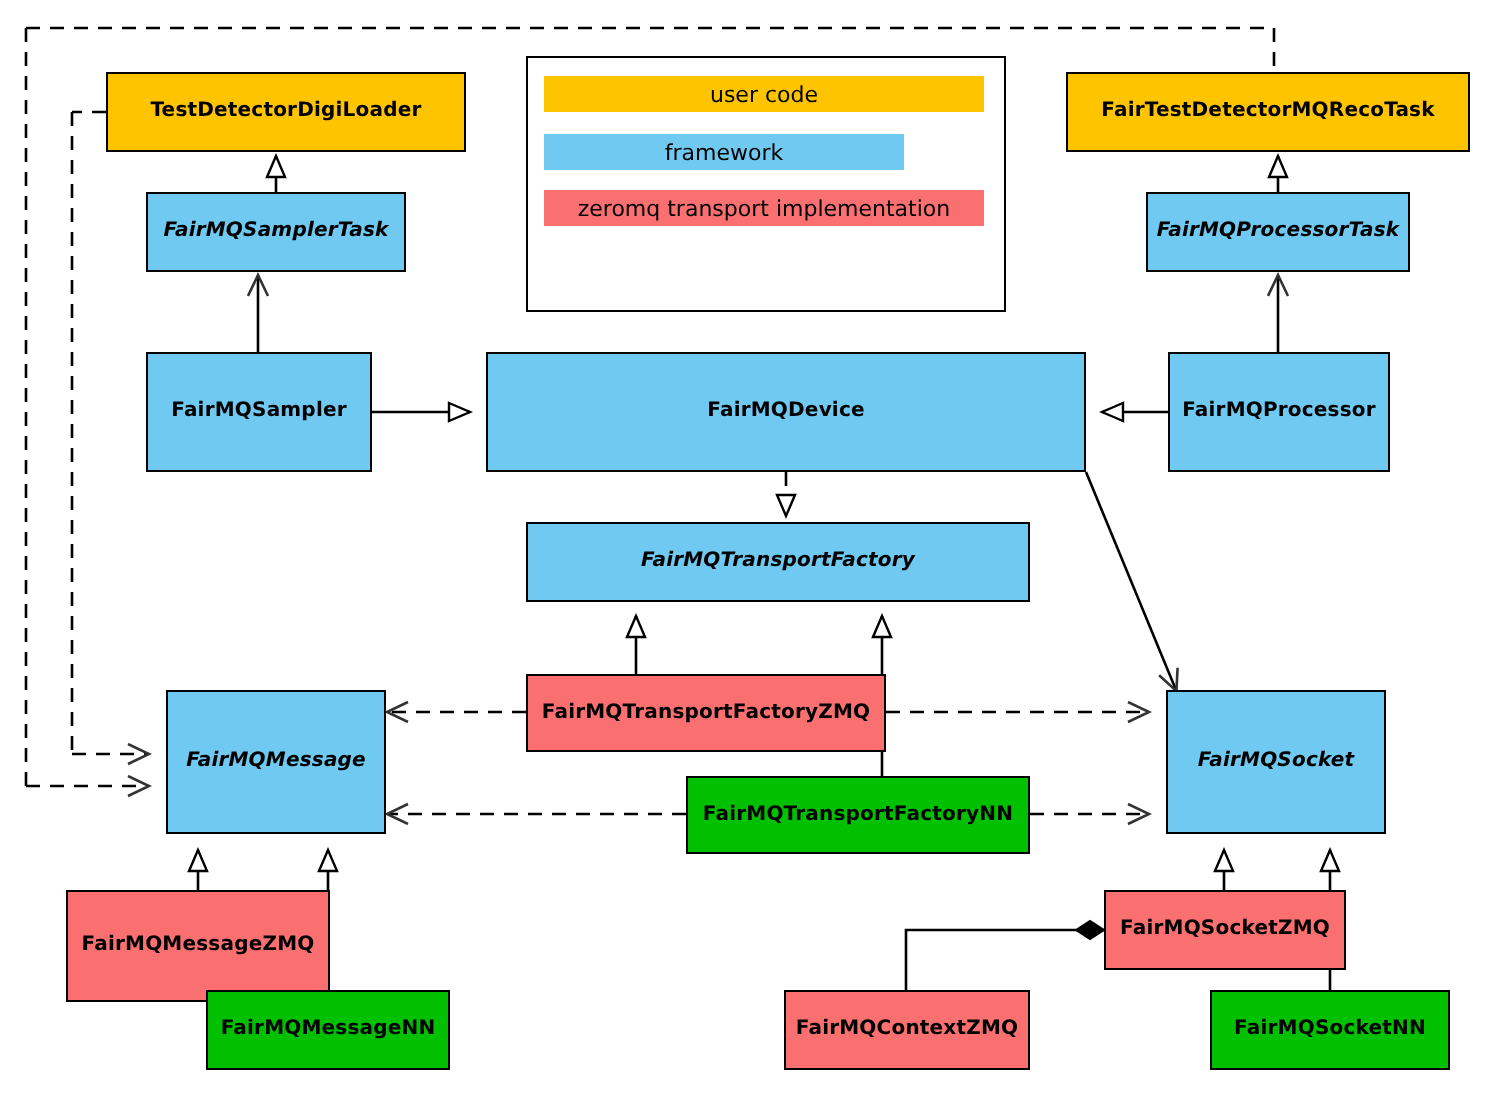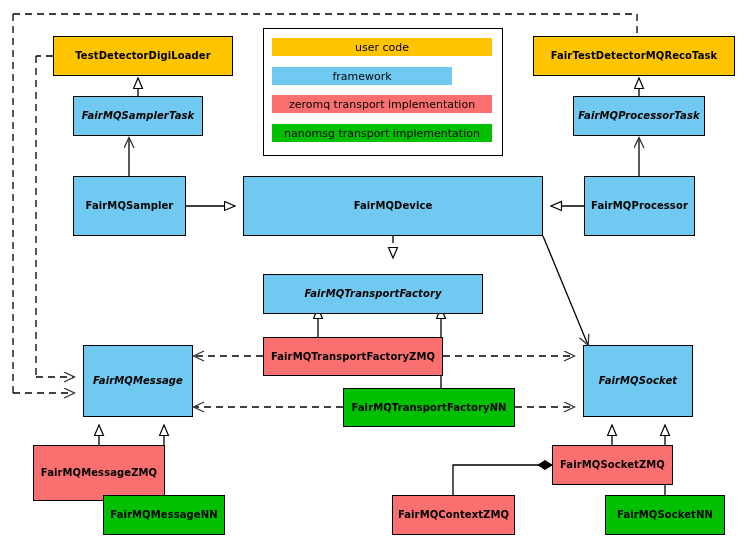--- a/index.html
+++ b/index.html
@@ -92,31 +92,30 @@
       </g>
 
     </g>
   </svg>
 
   <div class="legend-box" style="left:263px;top:28px;width:240px;height:128px;"></div>
 
   <div class="legend-row usercode" style="left:272px;top:38px;width:220px;height:18px;">user code</div>
   <div class="legend-row framework" style="left:272px;top:67px;width:180px;height:18px;">framework</div>
   <div class="legend-row zeromq" style="left:272px;top:95px;width:220px;height:18px;">zeromq transport implementation</div>
-  <div class="legend-row nanomsg" style="left:272px;top:124px;width:220px;height:18px;">nanomsg transport implementation</div>
 
   <div id="nodes-layer">
       <div class="node usercode" style="left: 53px; top: 36px; width: 180px; height: 40px;">TestDetectorDigiLoader</div>
       <div class="node usercode" style="left: 533px; top: 36px; width: 202px; height: 40px;">FairTestDetectorMQRecoTask</div>
       <div class="node framework italic" style="left: 73px; top: 96px; width: 130px; height: 40px;">FairMQSamplerTask</div>
       <div class="node framework italic" style="left: 573px; top: 96px; width: 132px; height: 40px;">FairMQProcessorTask</div>
       <div class="node framework" style="left: 73px; top: 176px; width: 113px; height: 60px;">FairMQSampler</div>
       <div class="node framework" style="left: 243px; top: 176px; width: 300px; height: 60px;">FairMQDevice</div>
       <div class="node framework" style="left: 584px; top: 176px; width: 111px; height: 60px;">FairMQProcessor</div>
-      <div class="node framework italic" style="left: 263px; top: 274px; width: 220px; height: 40px;">FairMQTransportFactory</div>
+      <div class="node framework italic" style="left: 263px; top: 261px; width: 252px; height: 40px;">FairMQTransportFactory</div>
       <div class="node zeromq" style="left: 263px; top: 337px; width: 180px; height: 39px;">FairMQTransportFactoryZMQ</div>
       <div class="node nanomsg" style="left: 343px; top: 388px; width: 172px; height: 39px;">FairMQTransportFactoryNN</div>
       <div class="node framework italic" style="left: 83px; top: 345px; width: 110px; height: 72px;">FairMQMessage</div>
       <div class="node framework italic" style="left: 583px; top: 345px; width: 110px; height: 72px;">FairMQSocket</div>
       <div class="node zeromq" style="left: 33px; top: 445px; width: 132px; height: 56px;">FairMQMessageZMQ</div>
       <div class="node nanomsg" style="left: 103px; top: 495px; width: 122px; height: 40px;">FairMQMessageNN</div>
       <div class="node zeromq" style="left: 552px; top: 445px; width: 121px; height: 40px;">FairMQSocketZMQ</div>
       <div class="node zeromq" style="left: 392px; top: 495px; width: 123px; height: 40px;">FairMQContextZMQ</div>
       <div class="node nanomsg" style="left: 605px; top: 495px; width: 120px; height: 40px;">FairMQSocketNN</div>
     </div>

